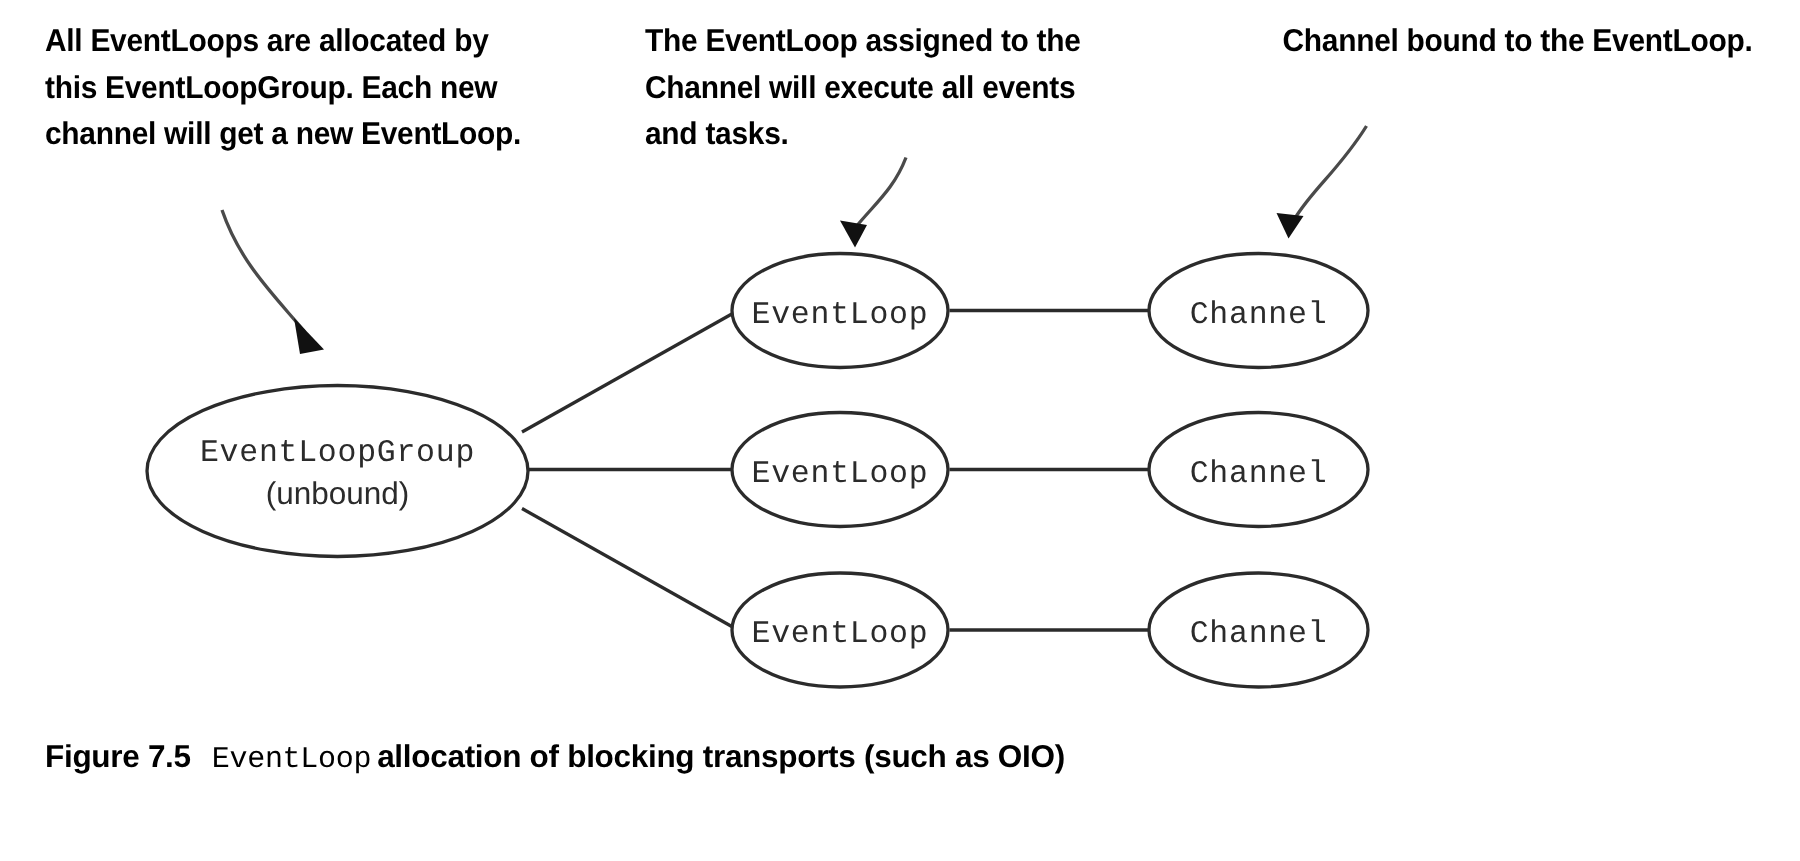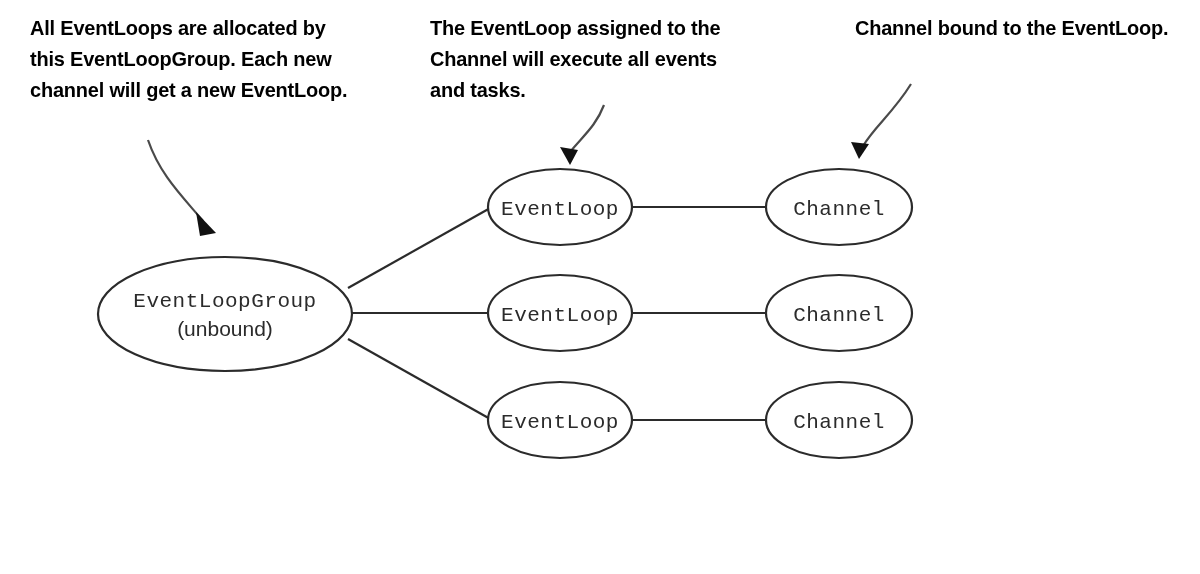--- a/index.html
+++ b/index.html
@@ -165,14 +165,17 @@
       <path class="pointer-path" d="M 604 105 C 596 126, 583 136, 570 152"></path>
       <polygon class="pointer-head" points="560,147 578,150 570,165"></polygon>
     </g>
 
     <g>
       <path class="pointer-path" d="M 911 84 C 893 113, 875 126, 863 146"></path>
       <polygon class="pointer-head" points="851,142 869,144 859,159"></polygon>
     </g>
   </svg>
 
+  <div id="figure-caption">
+    <span class="caption-label">Figure 7.5</span><span class="caption-mono">EventLoop</span><span class="caption-rest">allocation of blocking transports (such as OIO)</span>
+  </div>
 
 </div>
 
 </body></html>

